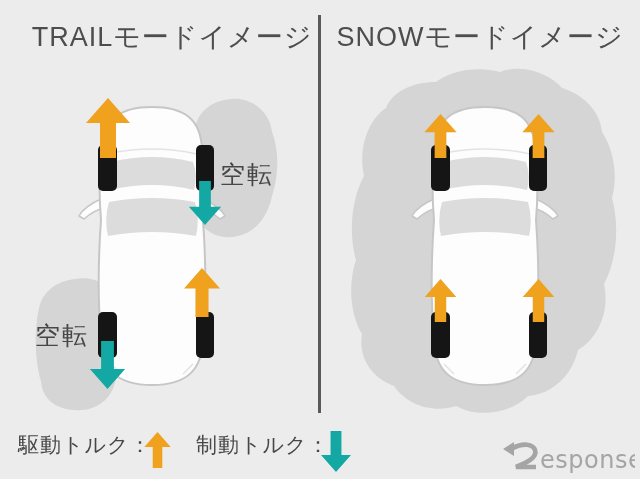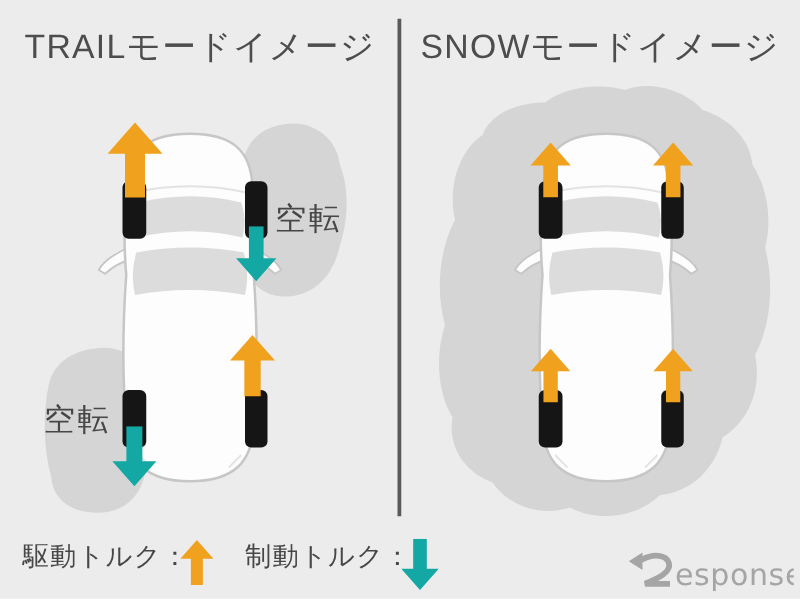--- a/index.html
+++ b/index.html
@@ -30,21 +30,21 @@
   .panel-title{
     position:absolute;
     top:19px;
     width:320px;
     text-align:center;
     font-size:27px;
     font-weight:400;
     letter-spacing:1px;
     color:var(--title-text);
   }
-  #title-trail{left:0;}
+  #title-trail{left:12px;}
   #title-snow{left:320px;}
   #divider{
     position:absolute;
     left:318px;top:15px;
     width:3px;height:398px;
     background:var(--panel-divider);
   }
   #diagram-svg{
     position:absolute;
     left:0;top:0;

